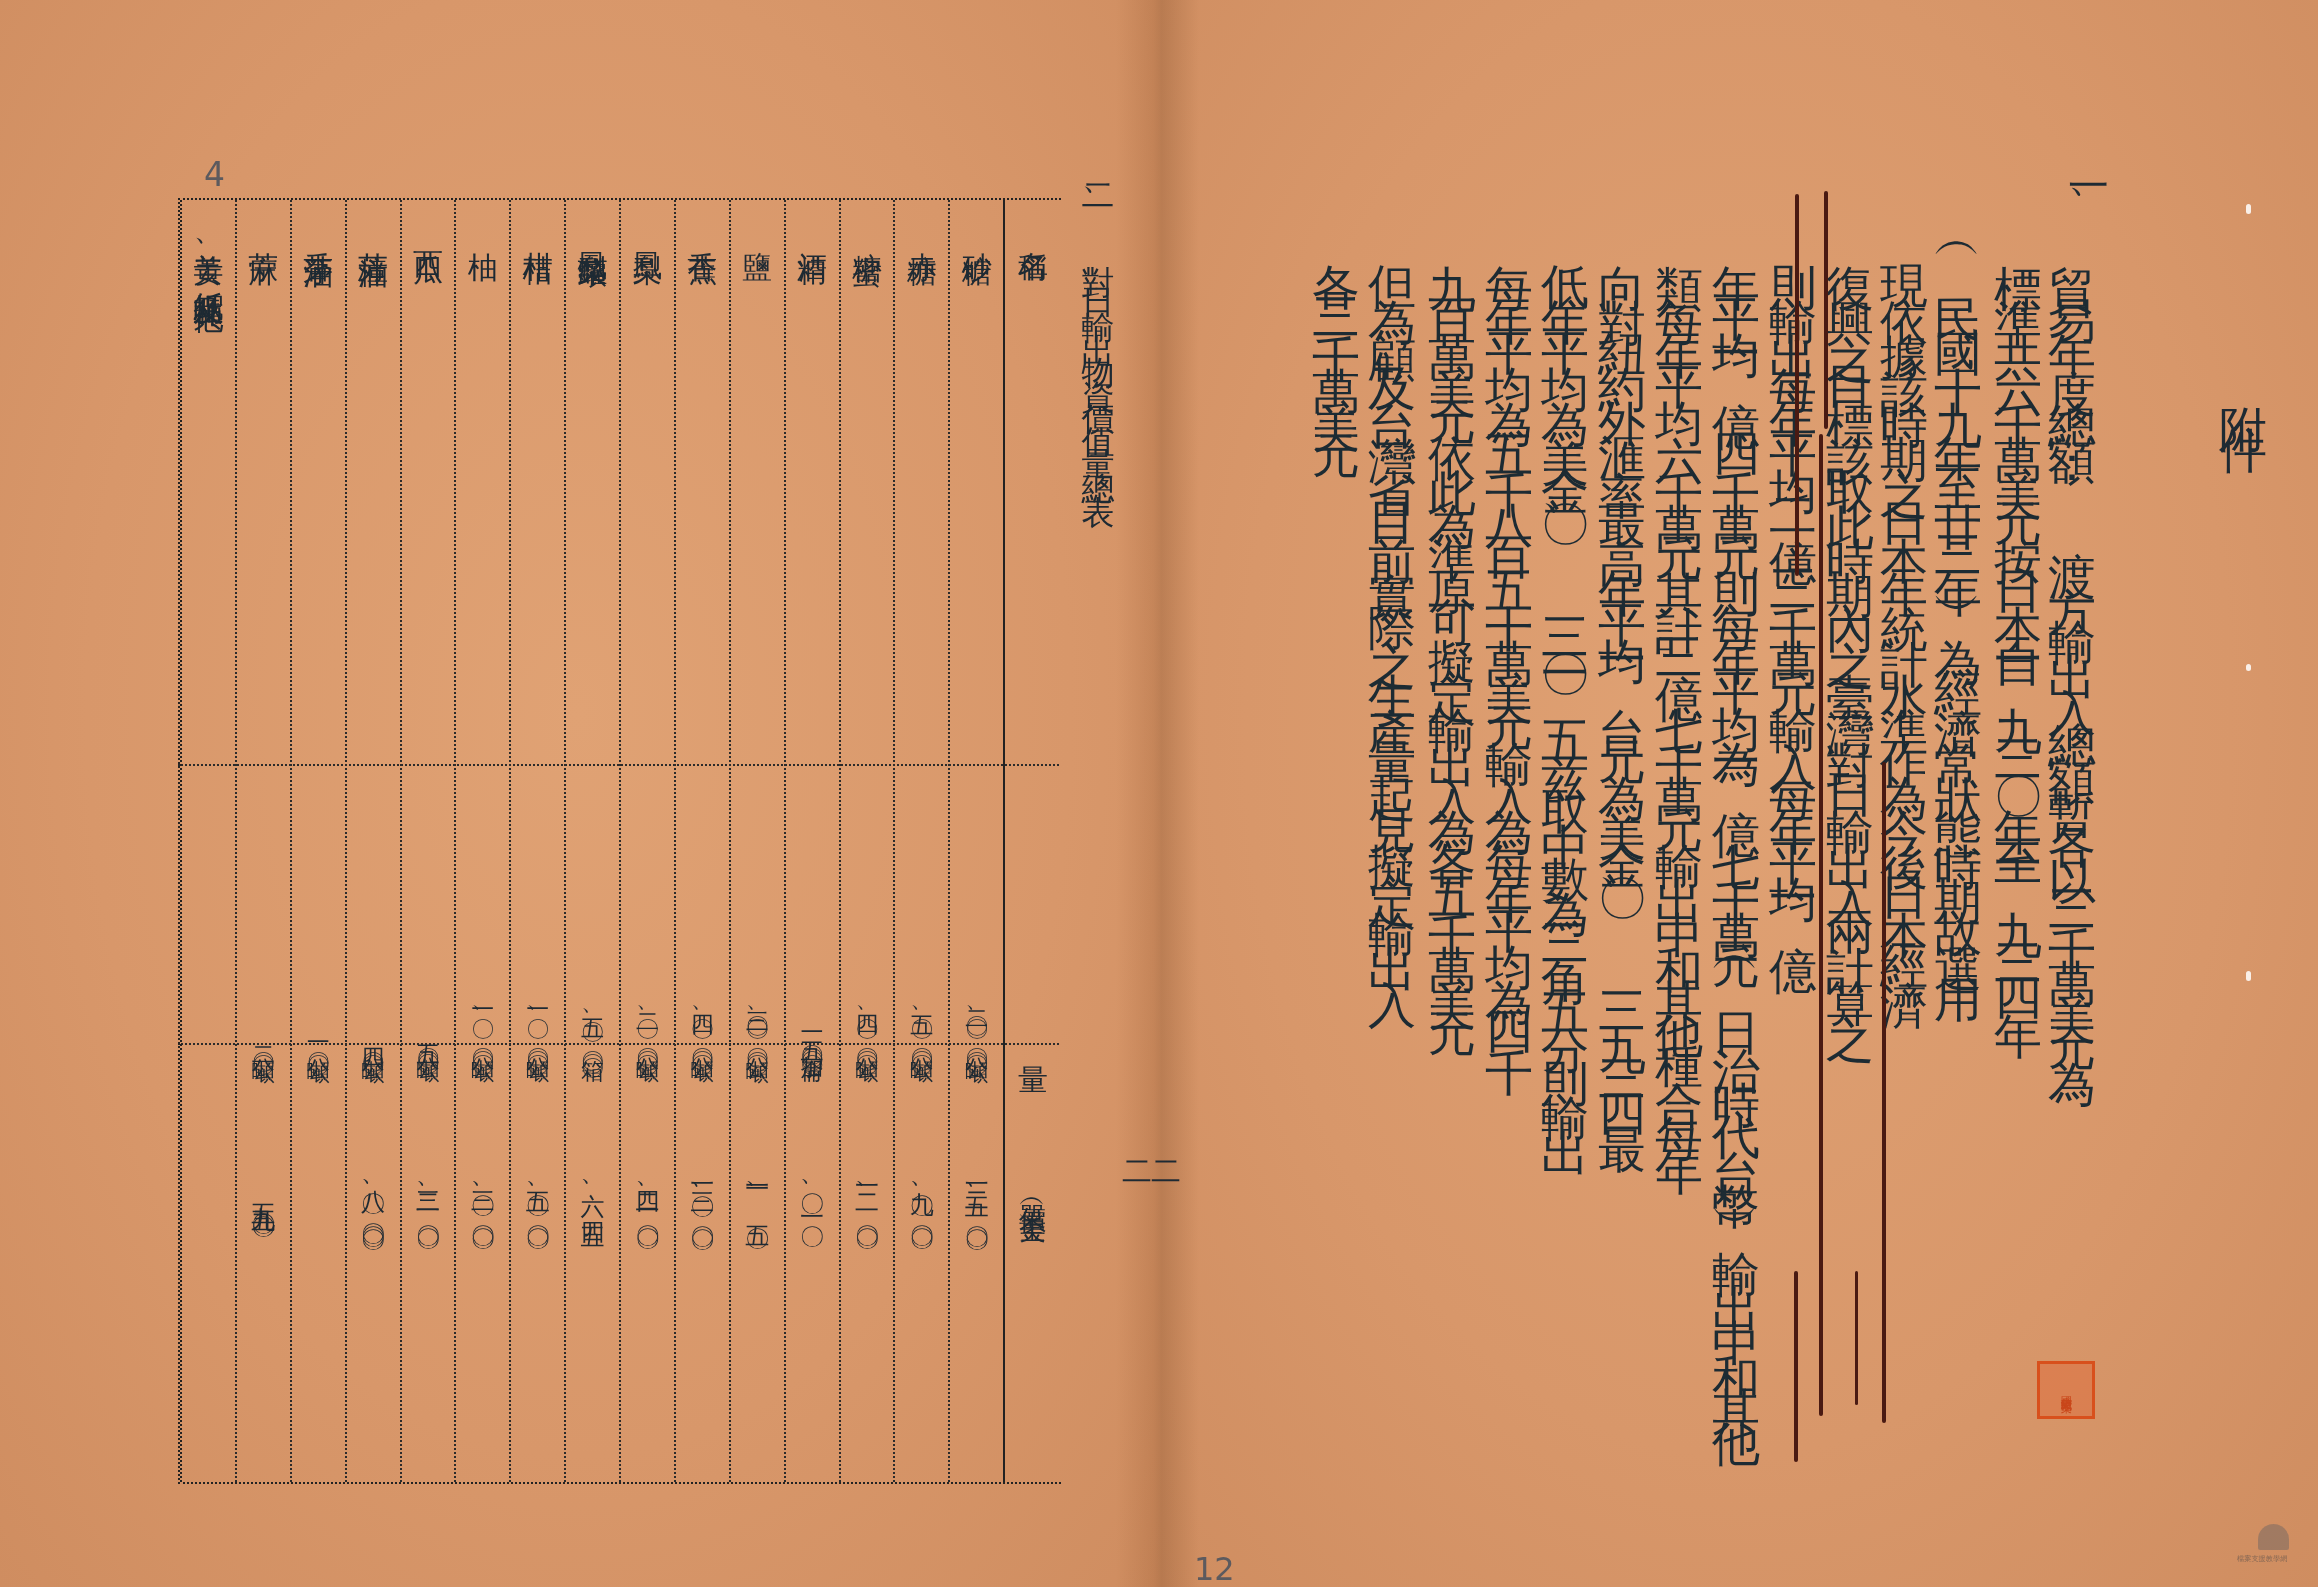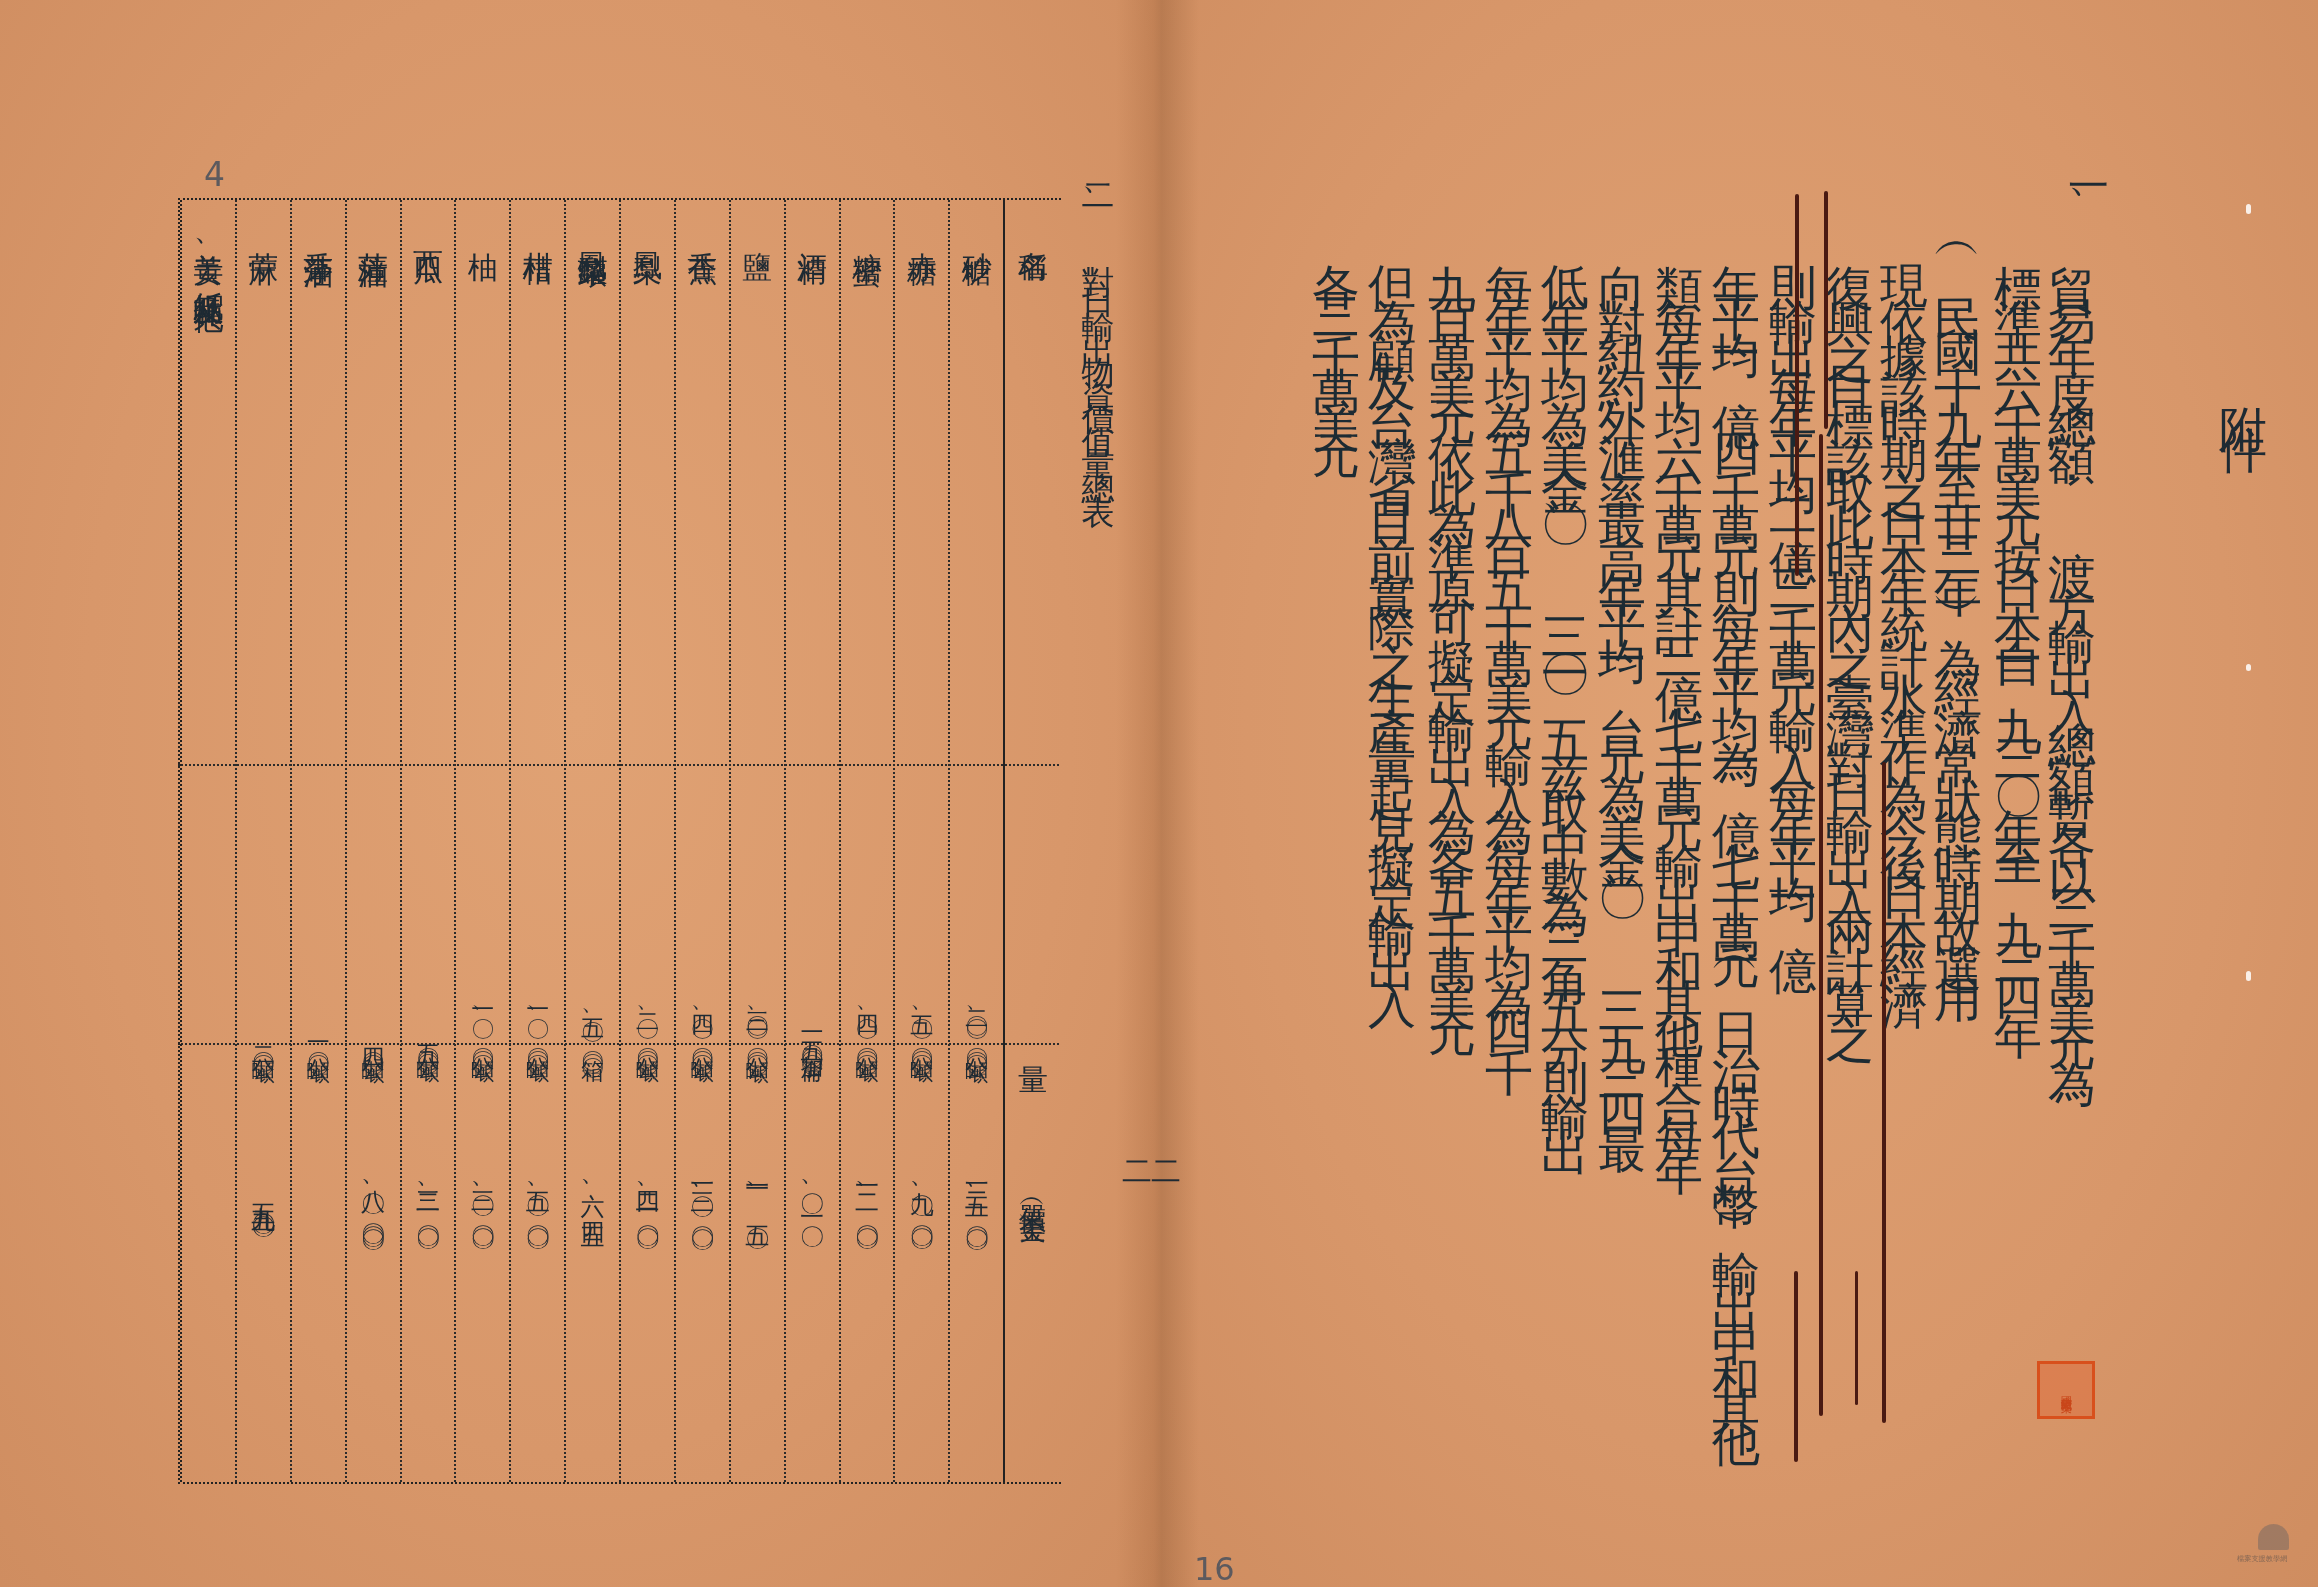--- a/index.html
+++ b/index.html
@@ -311,21 +311,21 @@
 <div class="redline" style="left:1882px; top:762px; height:661px;"></div>
 <div class="redline" style="left:1794px; top:1271px; height:191px;"></div>
 <div class="redline" style="left:1855px; top:1271px; height:134px; width:2.6px;"></div>
 
 <div class="vtext" style="left:1145px; top:1139px; font-size:30px;">二</div>
 
 <div class="seal">
     <span>國史館藏檔案</span>
   </div>
 
-<div class="pencil" style="left:1194px; top:1550px; font-size:32px;">16</div>
+<div class="pencil" style="left:1194px; top:1550px; font-size:32px;">12</div>
 
 <div class="watermark">
   <div class="logo"></div>
   <div class="txt">檔案支援教學網</div>
 </div>
 
 <div class="hole" style="left:2246px; top:204px;"></div>
 <div class="hole" style="left:2246px; top:971px;"></div>
 <div class="hole" style="left:2246px; top:664px; height:7.2px;"></div>
 

